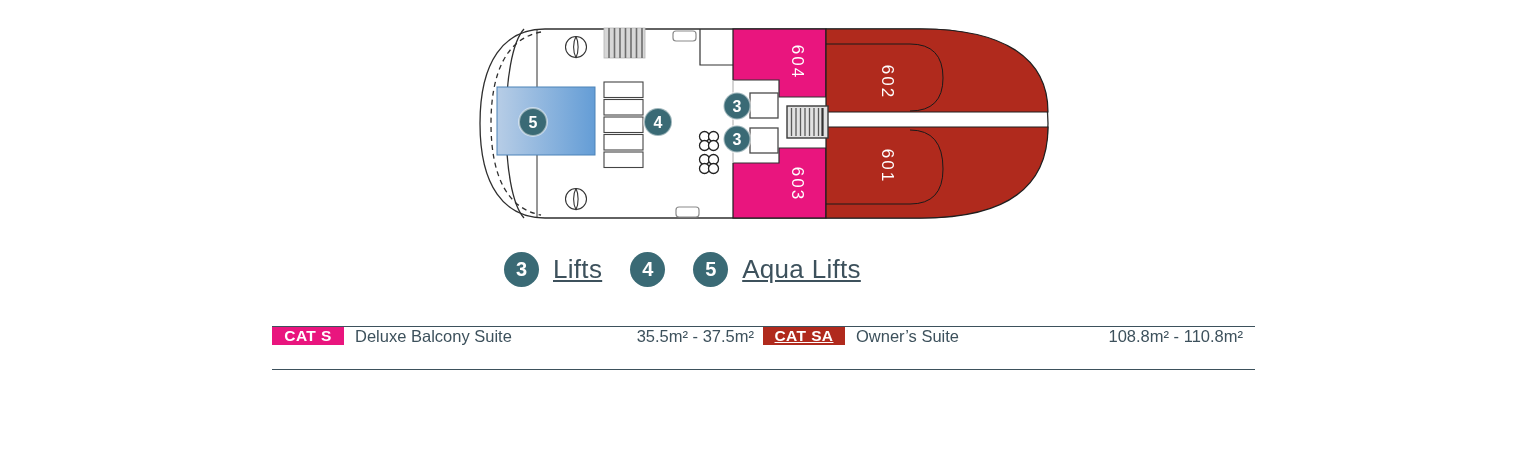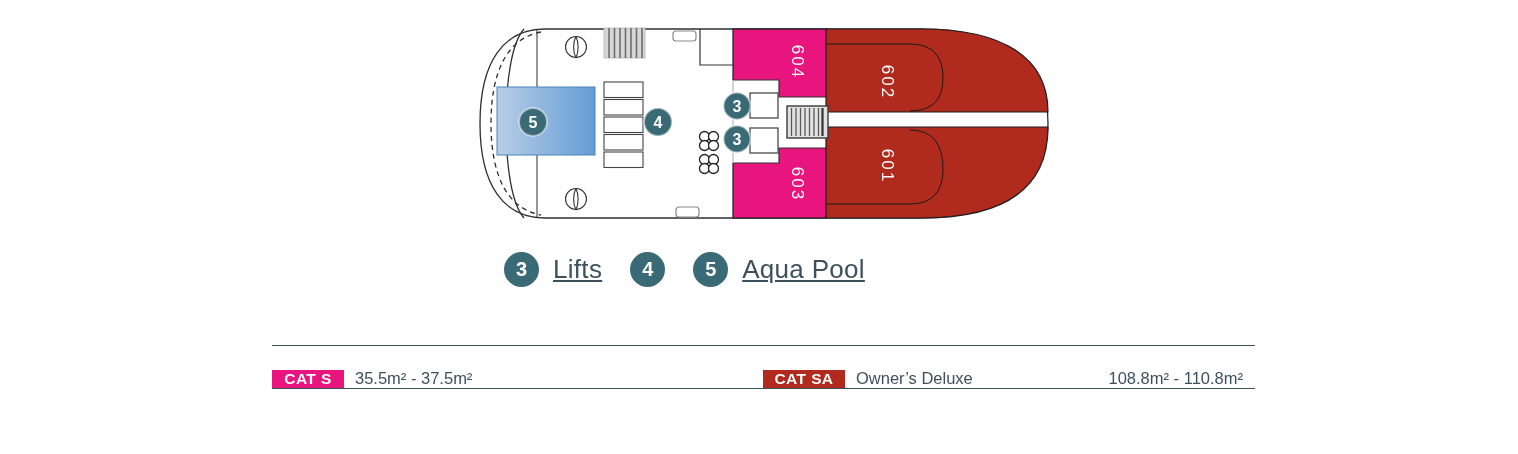--- a/index.html
+++ b/index.html
@@ -10,27 +10,27 @@
   .deck-svg{position:absolute;left:460px;top:0;}
 
   
   .legend{position:absolute;left:504px;top:252px;display:flex;align-items:center;gap:28px;}
   .legend-item{display:flex;align-items:center;gap:14px;}
   .legend-circle{width:35px;height:35px;border-radius:50%;background:var(--teal);
     color:#fff;font-size:20px;font-weight:bold;display:flex;align-items:center;justify-content:center;}
   .legend-label{font-size:26px;color:var(--text);letter-spacing:.3px;text-decoration:underline;}
 
   
-  .cat-table{position:absolute;left:272px;top:345px;width:983px;height:44px;
+  .cat-table{position:absolute;left:272px;top:326px;width:983px;height:44px;
     border-top:1.5px solid var(--text);border-bottom:1.5px solid var(--text);
-    display:flex;align-items:flex-end;box-sizing:border-box;}
+    display:flex;align-items:flex-start;box-sizing:border-box;}
   .cat-badge{display:flex;align-items:center;justify-content:center;color:#fff;
     font-weight:bold;font-size:15.5px;letter-spacing:.4px;white-space:nowrap;}
   .cat-badge.s{width:72px;background:var(--pink);}
-  .cat-badge.sa{width:82px;background:var(--red);}
+  .cat-badge.sa{width:82px;background:var(--red);text-decoration:underline;}
   .cat-cell{display:flex;align-items:center;justify-content:space-between;
     box-sizing:border-box;color:var(--text);font-size:16.5px;}
   .cat-cell.c1{width:419px;padding:0 9px 0 11px;}
   .cat-cell.c2{width:410px;padding:0 12px 0 11px;}
 
   
   .outline{stroke:#2f2f2f;stroke-width:1.3;fill:none;}
   .cabin-num{fill:#fff;font-size:17px;letter-spacing:2px;font-weight:500;}
   .marker-num{fill:#fff;font-size:16px;font-weight:bold;}
 </style>
@@ -142,29 +142,30 @@
   <div class="legend">
     <div class="legend-item">
       <div class="legend-circle">3</div>
       <div class="legend-label">Lifts</div>
     </div>
     <div class="legend-item">
       <div class="legend-circle">4</div>
     </div>
     <div class="legend-item">
       <div class="legend-circle">5</div>
-      <div class="legend-label">Aqua Pool</div>
+      <div class="legend-label">Aqua Lifts</div>
     </div>
   </div>
 
   <div class="cat-table">
     <div class="cat-badge s">CAT S</div>
     <div class="cat-cell c1">
+      <span>Deluxe Balcony Suite</span>
       <span>35.5m² - 37.5m²</span>
     </div>
     <div class="cat-badge sa">CAT SA</div>
     <div class="cat-cell c2">
-      <span>Owner’s Deluxe</span>
+      <span>Owner’s Suite</span>
       <span>108.8m² - 110.8m²</span>
     </div>
   </div>
 
 </div>
 
 </body></html>

